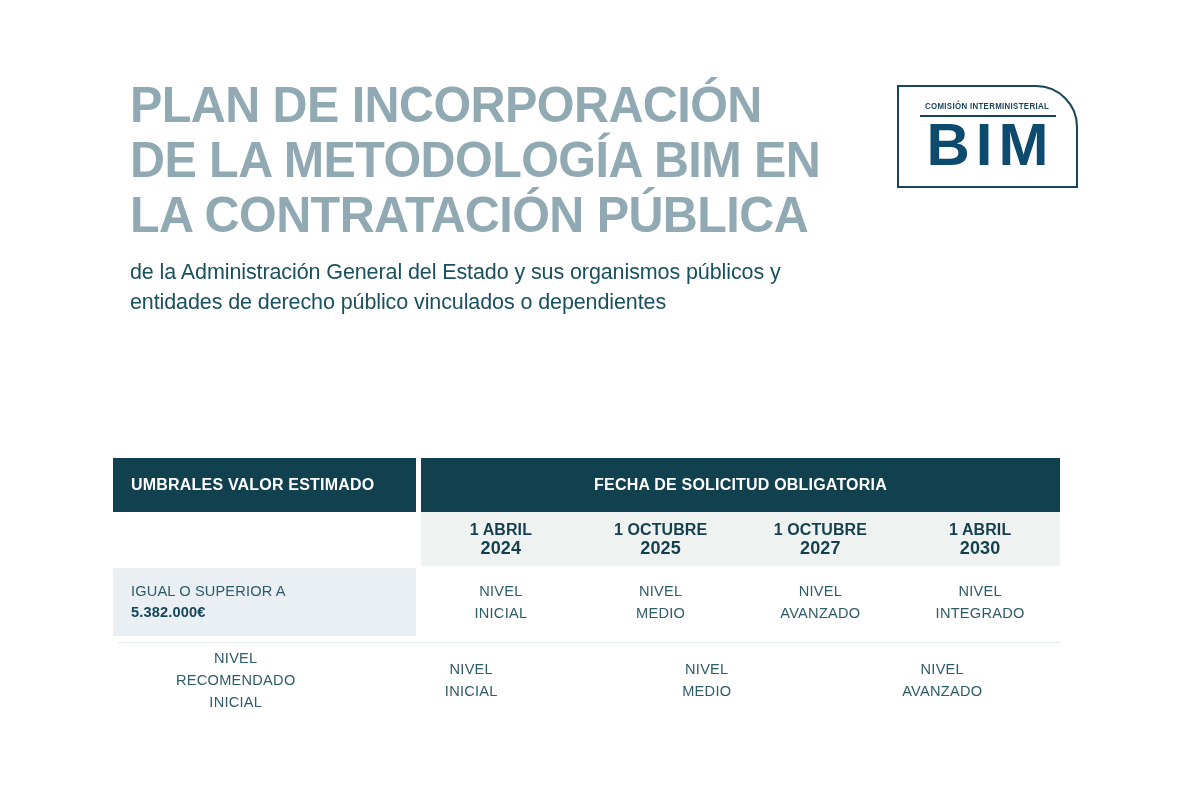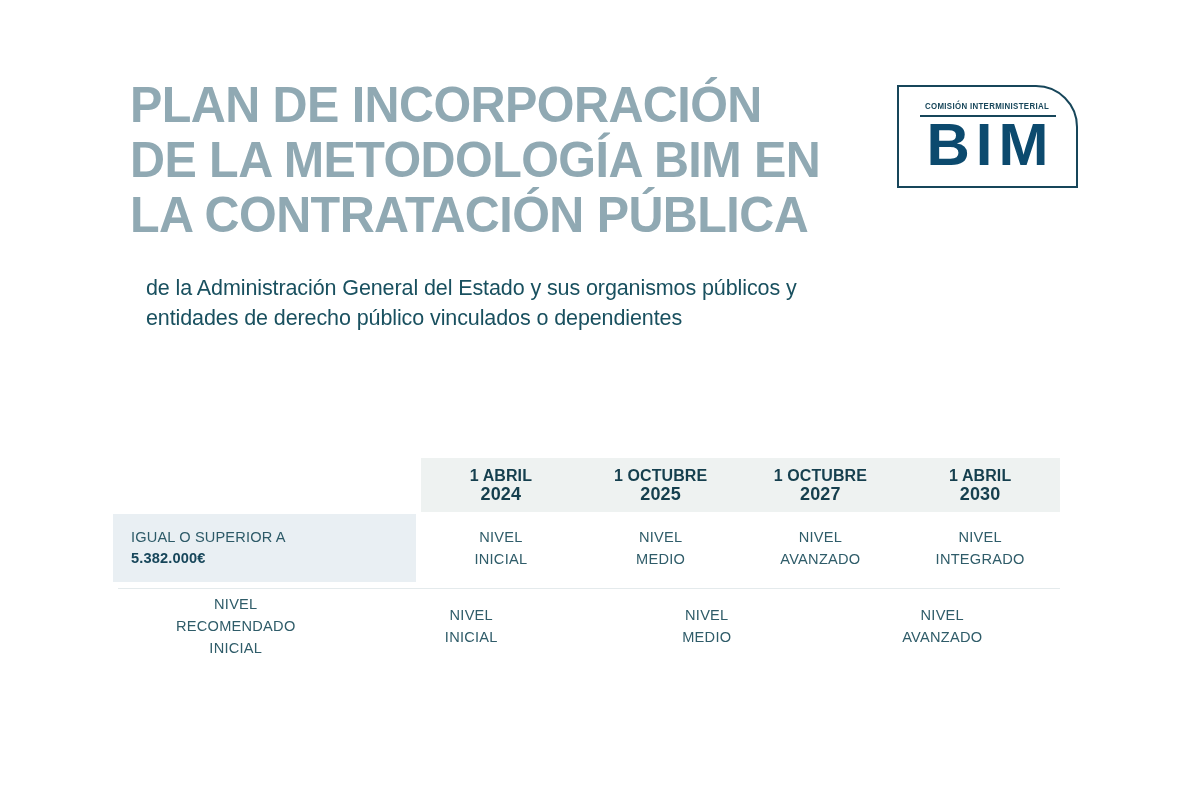--- a/index.html
+++ b/index.html
@@ -30,21 +30,21 @@
     font-size: 50px;
     line-height: 55px;
     letter-spacing: -0.6px;
     color: #90a9b3;
     text-transform: uppercase;
     transform: scaleX(0.97);
     transform-origin: left top;
     white-space: pre-line;
   }
   #subtitle {
-    margin: 16px;
+    margin: 0;
     padding-top: 14px;
     font-family: "Liberation Sans", sans-serif;
     font-weight: 500;
     font-size: 21.5px;
     line-height: 30px;
     color: #19505f;
     letter-spacing: -0.1px;
     max-width: 720px;
   }
 
@@ -223,20 +223,25 @@
 </div>
 
 <div id="bim-logo">
   <div id="bim-logo-caption">COMISIÓN INTERMINISTERIAL</div>
   <div id="bim-logo-rule"></div>
   <div id="bim-logo-word">BIM</div>
 </div>
 
 <div id="table-wrap">
 
+  <div class="trow" id="header-row">
+    <div class="col-left head-cell" id="head-umbrales">UMBRALES VALOR ESTIMADO</div>
+    <div class="gap"></div>
+    <div class="col-right head-cell" id="head-fecha">FECHA DE SOLICITUD OBLIGATORIA</div>
+  </div>
 
   <div class="trow" id="dates-row">
     <div class="col-left col-left-blank"></div>
     <div class="gap"></div>
     <div class="col-right">
       <div id="dates-strip">
         <div class="date-cell">
           <span class="date-day">1 ABRIL</span>
           <span class="date-year">2024</span>
         </div>

